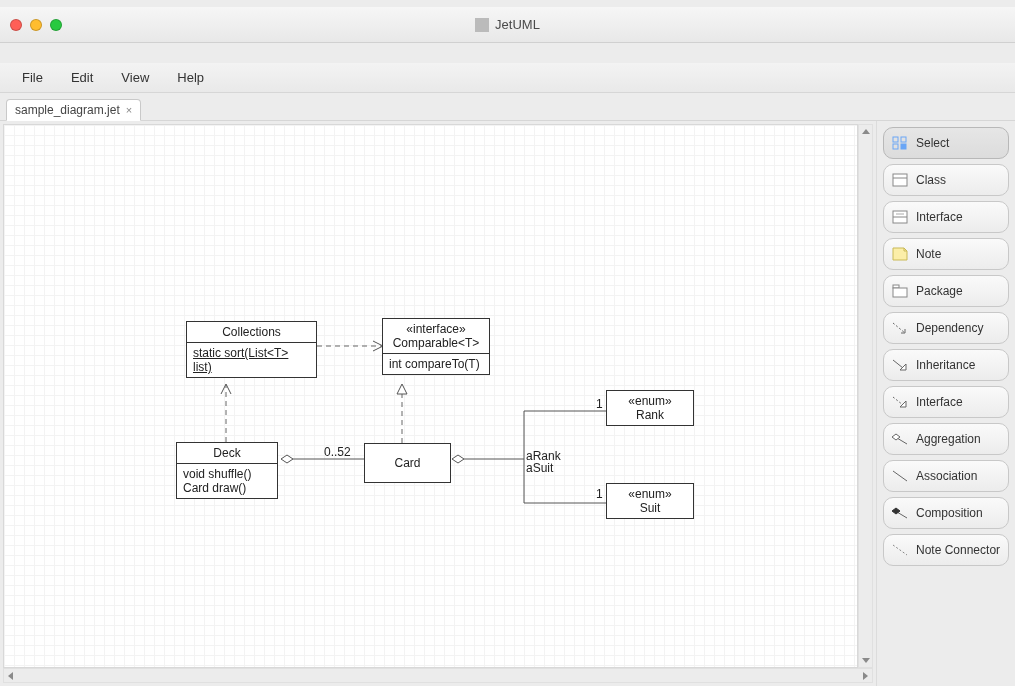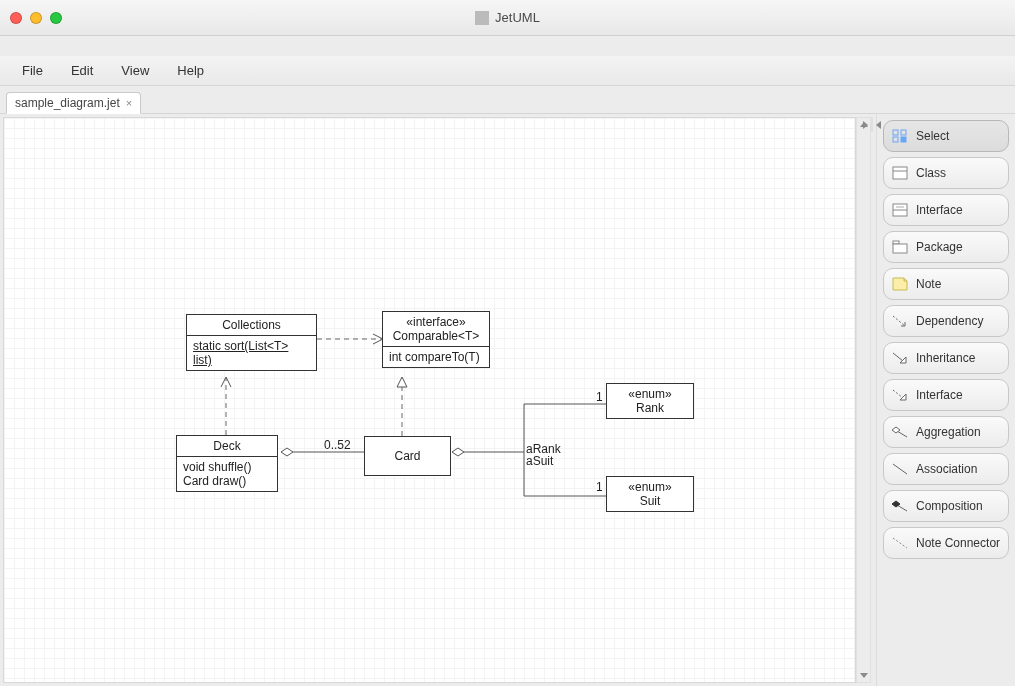--- a/index.html
+++ b/index.html
@@ -14,20 +14,21 @@
     flex-direction: column;
   }
   
   .titlebar {
     height: 36px;
     background: linear-gradient(#f6f6f6, #e8e8e8);
     border-bottom: 1px solid #d0d0d0;
     display: flex;
     align-items: center;
     position: relative;
+    margin-top: 7px;
   }
   .traffic {
     display: flex;
     gap: 8px;
     padding-left: 10px;
   }
   .traffic .dot {
     width: 12px; height: 12px; border-radius: 50%;
     border: 0.5px solid rgba(0,0,0,0.2);
   }
@@ -90,21 +91,21 @@
   .tab .close { color: #888; font-size: 11px; }
   
   .main {
     flex: 1;
     display: flex;
     min-height: 0;
   }
   .canvas-wrap {
     flex: 1;
     display: flex;
-    flex-direction: row;
+    flex-direction: column;
     background: #ececec;
     padding: 3px;
     min-width: 0;
   }
   .canvas-scroll {
     flex: 1;
     display: flex;
     background: #ececec;
     min-height: 0;
   }
@@ -352,37 +353,37 @@
             <rect x="1" y="1" width="14" height="12" fill="#fff" stroke="#888"></rect>
             <line x1="1" y1="7" x2="15" y2="7" stroke="#888"></line>
             <line x1="4" y1="4" x2="12" y2="4" stroke="#aaa"></line>
           </svg>
       </span>
       <span>Interface</span>
     </div>
     <div class="tool">
       <span class="glyph">
         <svg width="16" height="14">
+            <path d="M1,1 L12,1 L15,4 L15,13 L1,13 Z" fill="#fbeea8" stroke="#c9b957"></path>
+            <path d="M12,1 L12,4 L15,4" fill="none" stroke="#c9b957"></path>
+          </svg>
+      </span>
+      <span>Note</span>
+    </div>
+    <div class="tool">
+      <span class="glyph">
+        <svg width="16" height="14">
             <rect x="1" y="1" width="6" height="3" fill="#fff" stroke="#888"></rect>
             <rect x="1" y="4" width="14" height="9" fill="#fff" stroke="#888"></rect>
           </svg>
       </span>
       <span>Package</span>
     </div>
     <div class="tool">
       <span class="glyph">
-        <svg width="16" height="14">
-            <path d="M1,1 L12,1 L15,4 L15,13 L1,13 Z" fill="#fbeea8" stroke="#c9b957"></path>
-            <path d="M12,1 L12,4 L15,4" fill="none" stroke="#c9b957"></path>
-          </svg>
-      </span>
-      <span>Note</span>
-    </div>
-    <div class="tool">
-      <span class="glyph">
         <svg width="18" height="14">
             <line x1="2" y1="2" x2="14" y2="12" stroke="#666" stroke-dasharray="2,2"></line>
             <path d="M10,12 L14,12 L14,8" fill="none" stroke="#666"></path>
           </svg>
       </span>
       <span>Dependency</span>
     </div>
     <div class="tool">
       <span class="glyph">
         <svg width="18" height="14">

